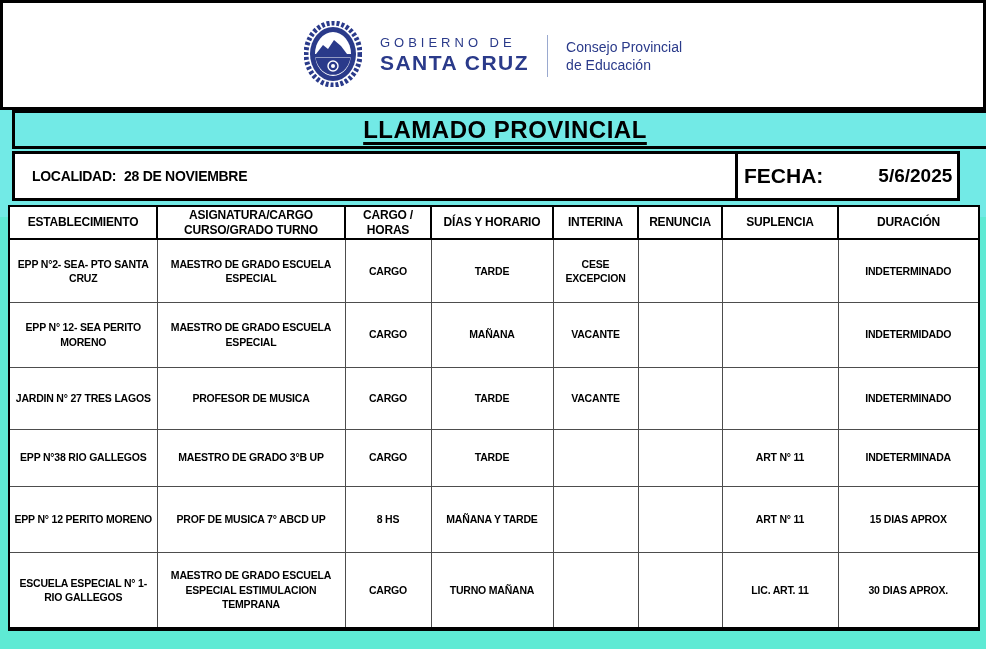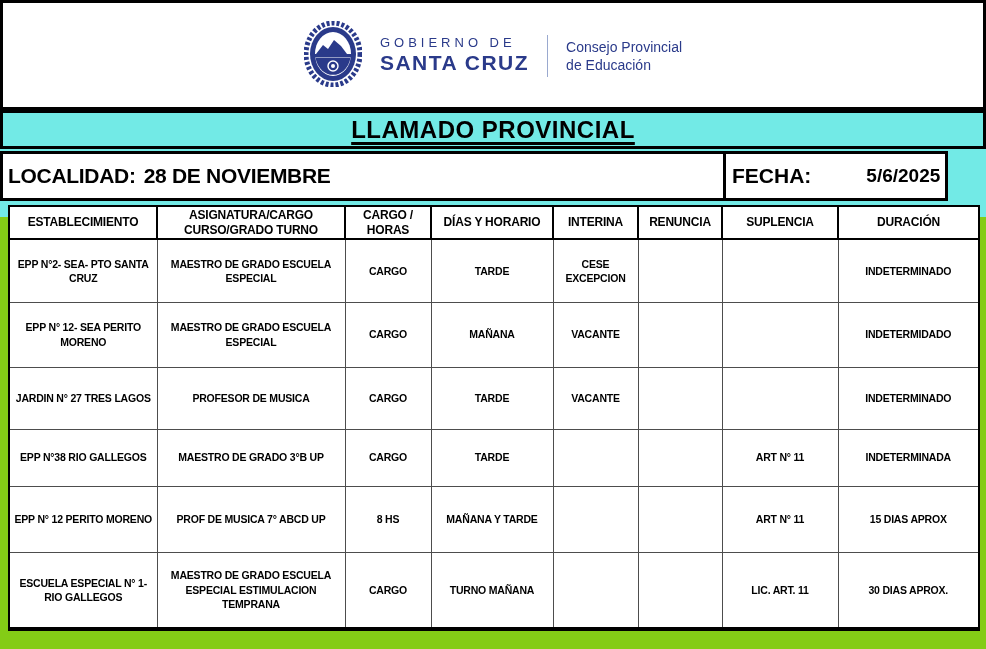--- a/index.html
+++ b/index.html
@@ -1,54 +1,54 @@
 <!DOCTYPE html>
 <html><head>
 <meta charset="utf-8">
 <style>
   html,body { margin:0; padding:0; background:#ffffff; }
   .page {
-    position:relative; width:986px; height:649px; background:#84cc16;
+    position:relative; width:986px; height:649px; background:#5eead4;
     font-family:"Liberation Sans", sans-serif; overflow:hidden;
   }
 
   
   .header-box {
     position:absolute; left:0; top:0; width:986px; height:110px;
     box-sizing:border-box; border:3px solid #000; background:#fff;
     display:flex; align-items:center; justify-content:center;
   }
   .logo-group { display:flex; align-items:center; gap:18px; margin-top:2px; }
   .gov-text { color:#2a3a8a; line-height:1.15; }
   .gov-line1 { font-size:13px; letter-spacing:4px; font-weight:normal; }
   .gov-line2 { font-size:21px; letter-spacing:1.5px; font-weight:bold; }
   .logo-divider { width:1px; height:42px; background:#9aa9cf; }
   .org-text { color:#2a3a8a; font-size:14px; line-height:1.3; }
 
   
   .cyan-section {
     position:absolute; left:0; top:110px; width:986px; height:107px;
-    background:#72eae6; box-sizing:border-box;
+    background:#72eae6; box-sizing:border-box;padding-left:12px;
   }
   .banner-row {
     box-sizing:border-box; width:986px; height:39px;
     border:3px solid #000; display:flex; align-items:center; justify-content:center;
   }
   .banner-title {
     font-size:24px; font-weight:bold; color:#000; letter-spacing:0.5px;
     text-decoration:underline; text-decoration-thickness:2.5px; text-underline-offset:4px;
   }
   .info-box {
     box-sizing:border-box; margin-top:2px; width:948px; height:50px;
     border:3px solid #000; background:#fff; display:flex; align-items:stretch;
   }
   .loc-cell {
     flex:1; display:flex; align-items:center; gap:8px;
-    padding-left:5px; font-size:21px; font-weight:bold; color:#000;
-    letter-spacing:-0.3px; white-space:nowrap;
+    padding-left:5px; font-size:14px; font-weight:bold; color:#000;
+    letter-spacing:-0.3px; white-space:nowrap;margin-left:12px;
   }
   .fecha-cell {
     width:222px; box-sizing:border-box; border-left:3px solid #000;
     display:flex; align-items:center; gap:28px; padding-left:6px;
     font-size:21px; font-weight:bold; color:#000; white-space:nowrap;
   }
   .fecha-value { font-size:19px;margin-left:27px; }
 
   
   .table-wrap { position:absolute; left:8px; top:205px; width:970px; }

